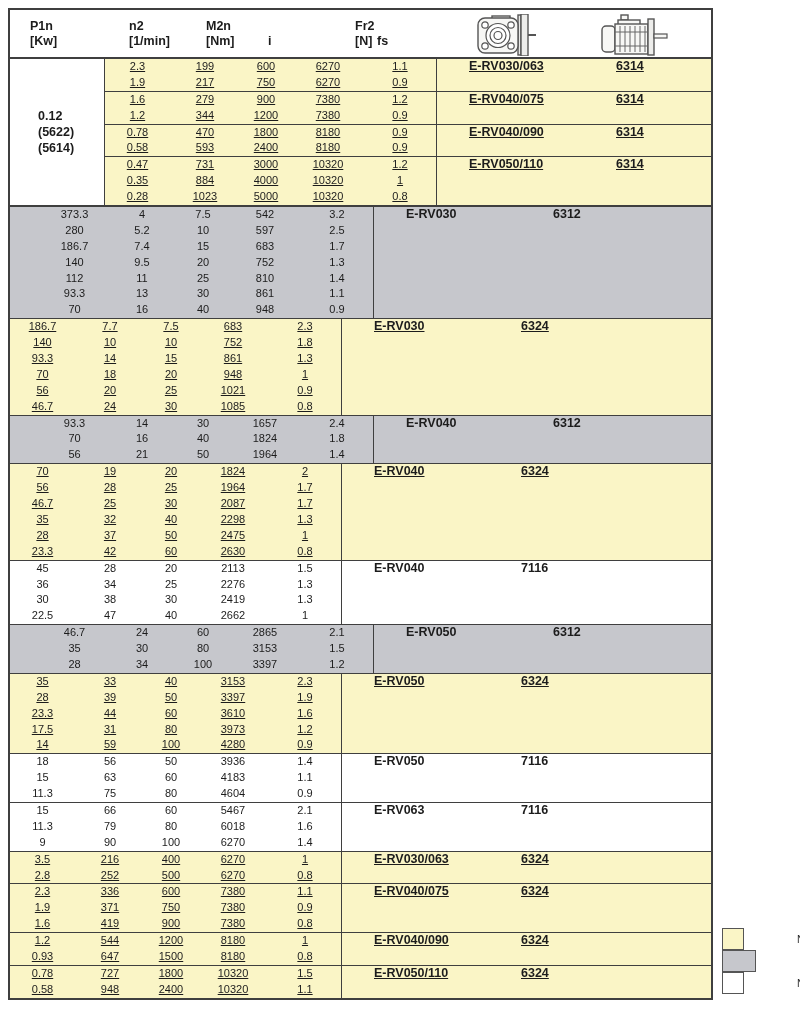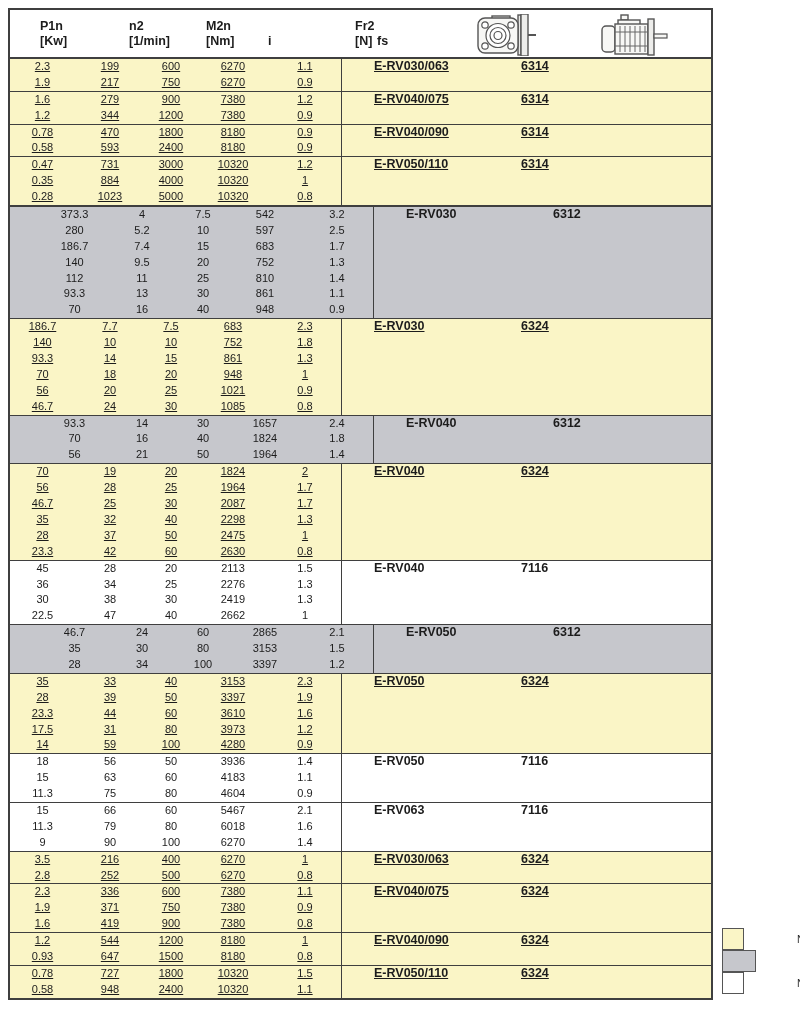--- a/index.html
+++ b/index.html
@@ -15,21 +15,21 @@
     width:800px;height:1017px;position:relative;overflow:hidden;
     font-family:"Liberation Sans","DejaVu Sans",sans-serif;color:#1c1c1c;
   }
   .spec-table{
     position:absolute;left:8px;top:8px;width:705px;
     border:2px solid var(--bc);background:#fff;
   }
   
   .thead{position:relative;height:49px;border-bottom:2px solid var(--bc);background:#fff;}
   .hlabel{position:absolute;font-weight:bold;font-size:12.5px;line-height:15px;white-space:pre;}
-  .h-p1n{left:30px;top:9px;}
+  .h-p1n{left:20px;top:9px;}
   .h-n2{left:119px;top:9px;}
   .h-m2n{left:196px;top:9px;}
   .h-i{left:258px;top:24px;}
   .h-fr2{left:309px;top:9px;margin-left:36px;}
   .h-fs{left:367px;top:24px;}
   .hicon{position:absolute;top:4px;}
   .hicon.gearbox{left:452px;}
   .hicon.motor{left:584px;}
   
   .tbody{width:100%;}
@@ -125,20 +125,25 @@
           <line x1="21" y1="18" x2="54" y2="18"></line>
             <line x1="21" y1="32" x2="54" y2="32"></line>
         </g>
         <rect x="60" y="20" width="13" height="4" stroke="#555" fill="#f7f7f5" stroke-width="1.2"></rect>
       </svg>
     </span>
   </div>
 
   <div class="tbody">
       <div class="group">
+        <div class="pcell">
+          <div class="pline">0.12</div>
+          <div class="pline">(5622)</div>
+          <div class="pline">(5614)</div>
+        </div>
         <div class="gsections">
           <div class="section bg-n1_1400">
             <div class="row">
               <div class="num">2.3</div>
               <div class="num">199</div>
               <div class="num">600</div>
               <div class="num">6270</div>
               <div class="num">1.1</div>
               <div class="modelcell">E-RV030/063</div>
               <div class="motorcell">6314</div>

